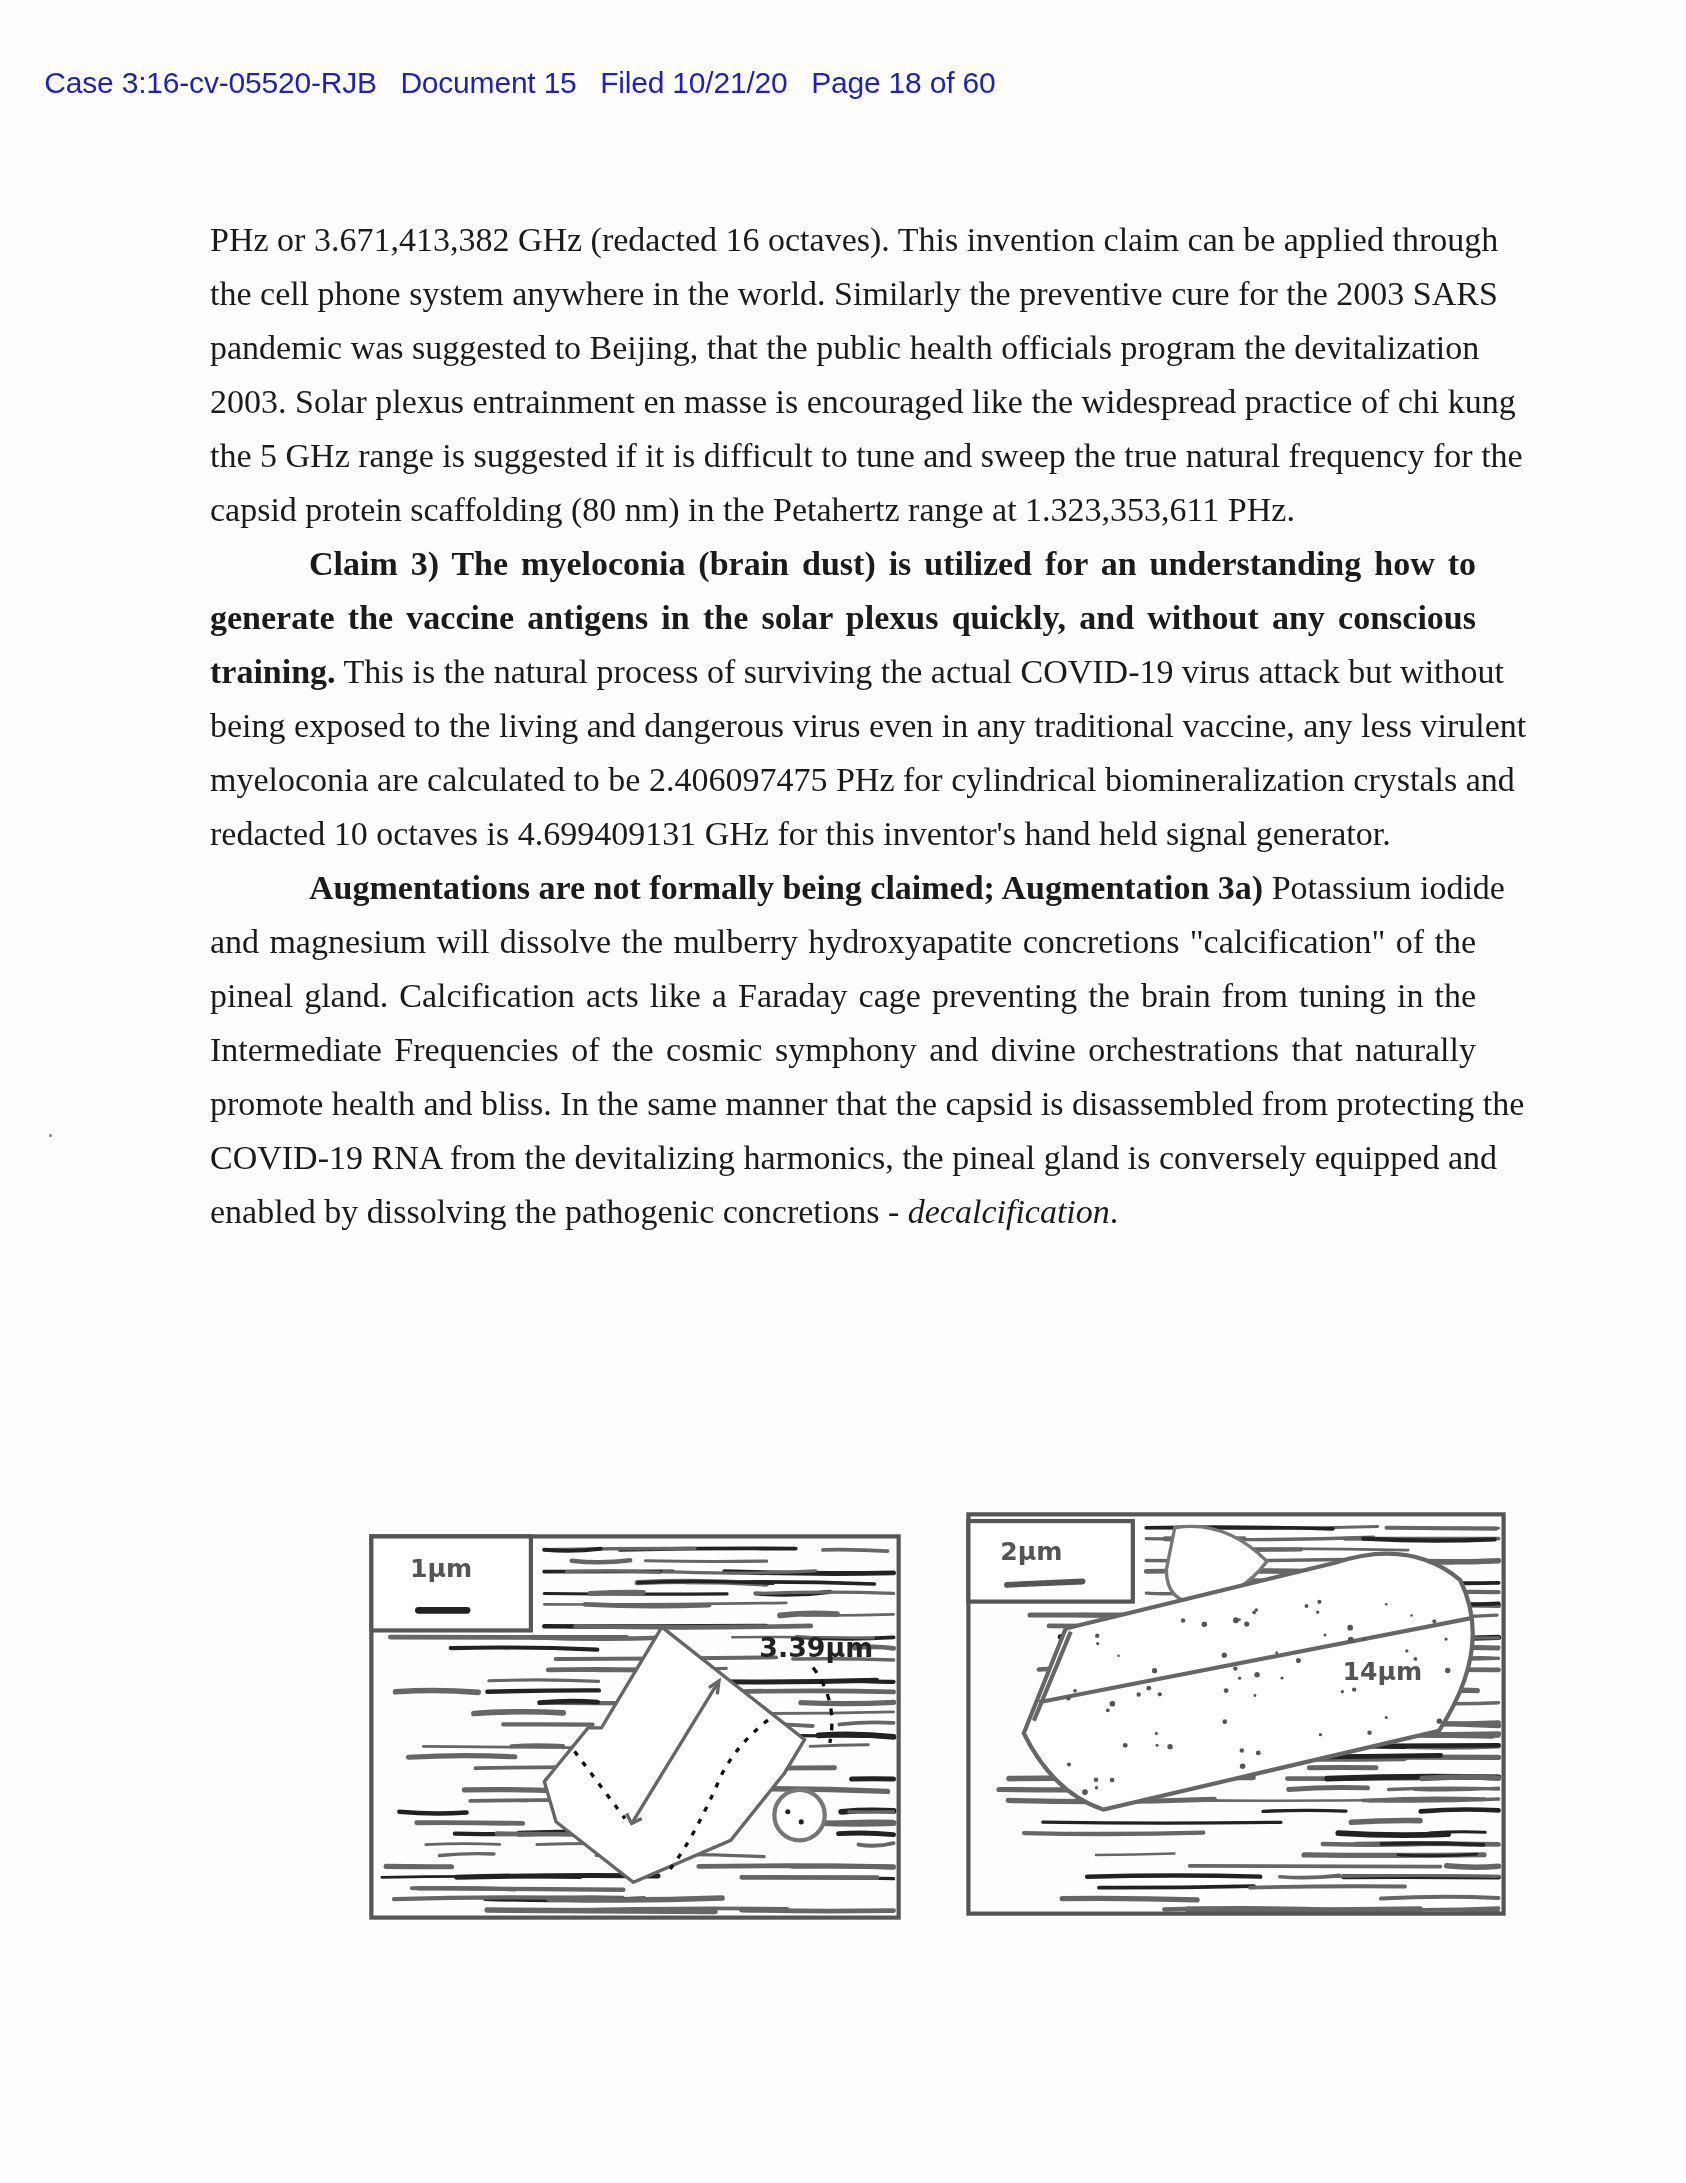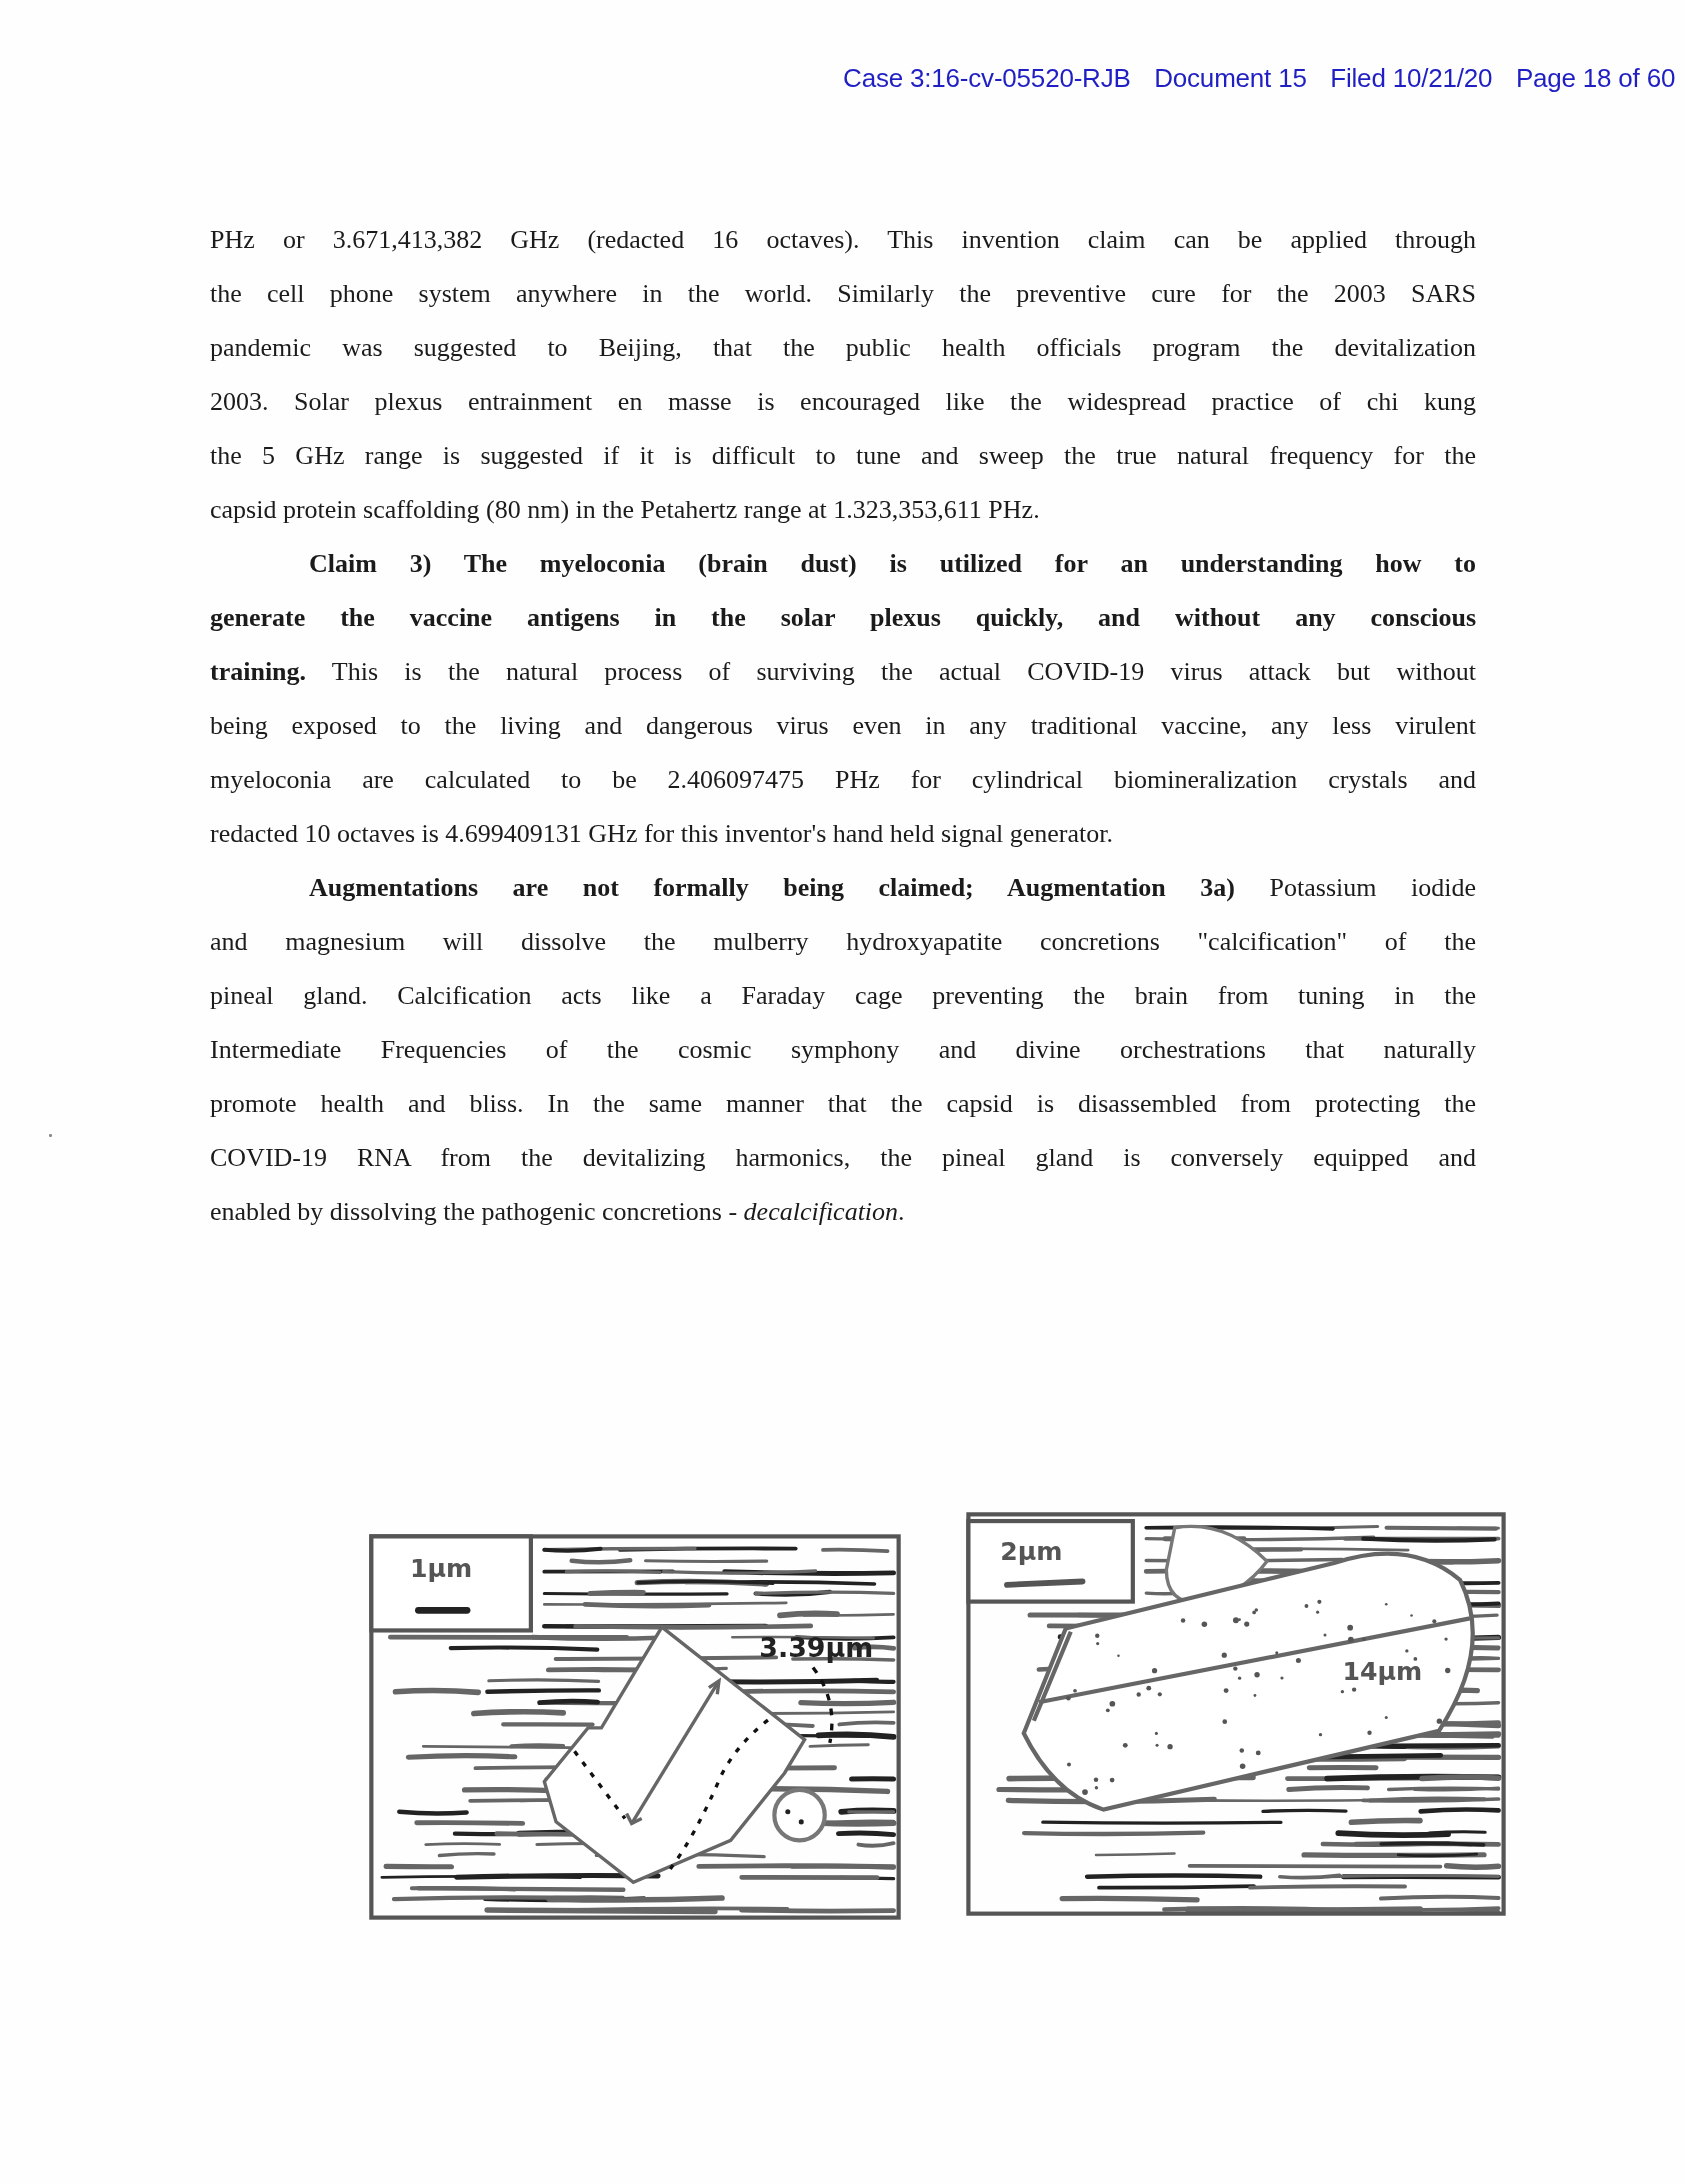--- a/index.html
+++ b/index.html
@@ -1,26 +1,26 @@
 <!DOCTYPE html>
 <html style="font-size:13.4px"><head>
 <meta charset="utf-8">
 <style>
   html, body { margin: 0; padding: 0; background: #ffffff; }
   body { width: 1687px; height: 2183px; position: relative; overflow: hidden; }
   .page { position: absolute; left: 0; top: 0; width: 1687px; height: 2183px; background: #fefefe; }
   .header {
-    position: absolute; left: 0; top: 32px; width: 1687px; text-align: right;
-    font-family: "Liberation Sans", sans-serif; font-size: 26px; color: #1f1fc4;
+    position: absolute; left: 0; top: 32px; width: 1687px; text-align: left;
+    font-family: "Liberation Sans", sans-serif; font-size: 30px; color: #1f1fc4;
     white-space: pre; letter-spacing: -0.2px;
   }
   .header span { margin: 0 11.8px; }
   .body-text {
     position: absolute; left: 210px; top: 213px; width: 1266px;
-    font-family: "Liberation Serif", serif; font-size: 26px; line-height: 54px;
+    font-family: "Liberation Serif", serif; font-size: 34px; line-height: 54px;
     color: #1b1b1b; text-align: justify;
   }
   .body-text p { margin: 0; }
   .line { display: block; text-align: justify; text-align-last: justify; white-space: nowrap; }
   .line.last { text-align-last: left; }
   b { font-weight: bold; }
   i { font-style: italic; }
   .figure { position: absolute; }
   .fig1 { left: 368px; top: 1533px; width: 534px; height: 388px; }
   .fig2 { left: 965px; top: 1511px; width: 542px; height: 406px; }

